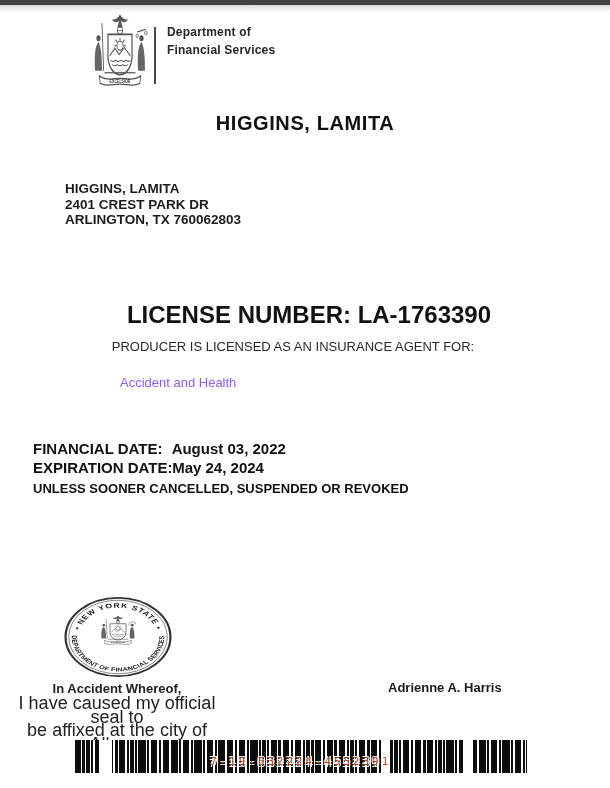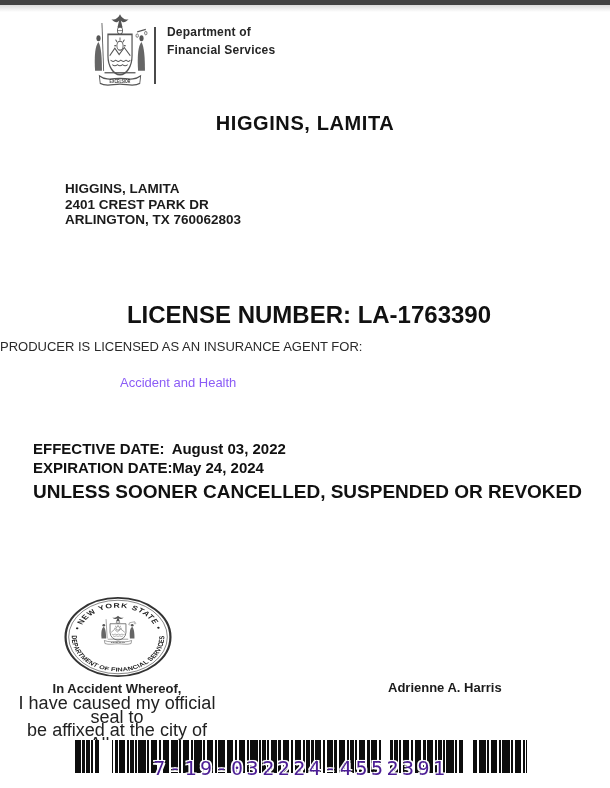--- a/index.html
+++ b/index.html
@@ -20,29 +20,29 @@
     line-height:17.5px; color:#262626; letter-spacing:.2px; }
 
   .licensee-heading { position:absolute; left:0; top:112px; width:610px; text-align:center;
     font-size:20px; font-weight:700; letter-spacing:.6px; color:#111; }
 
   .address-block { position:absolute; left:65px; top:181px; font-size:13.5px; font-weight:700;
     line-height:15.5px; color:#1b1b1b; }
 
   .license-number { position:absolute; left:16px; top:301px; width:586px; text-align:center;
     font-size:24px; font-weight:700; color:#111; }
-  .producer-line { position:absolute; left:0; top:339px; width:586px; 
+  .producer-line { position:absolute; left:0; top:339px; width:586px; text-align:center;
     font-size:13px; color:#2a2a2a; }
   .authority-line { position:absolute; left:120px; top:375px; font-size:13px; color:#8b5cf6; }
 
   .date-row { position:absolute; left:33px; font-size:15px; font-weight:700; color:#111; white-space:nowrap; }
   .date-row .lbl { display:inline-block; width:135px; }
   .row-effective { top:440px; }
   .row-expiration { top:459px; }
-  .condition-line { position:absolute; left:33px; top:481px; font-size:19px; font-weight:700; color:#111; }
+  .condition-line { position:absolute; left:33px; top:481px; font-size:13px; font-weight:700; color:#111; }
 
   
   .seal { position:absolute; left:63px; top:596px; }
   .witness-block { position:absolute; left:17px; top:681px; width:200px; text-align:center; color:#222; }
   .witness-block .w1 { font-size:13px; font-weight:700; margin-bottom:1px; }
   .witness-block .w2, .witness-block .w3 { font-size:18px; line-height:13.5px; }
 
   .signature-block { position:absolute; left:388px; top:681px; width:150px; text-align:left;
     font-size:13px; font-weight:700; color:#1b1b1b; line-height:14px; }
 
@@ -52,22 +52,22 @@
     background-image:
       repeating-linear-gradient(90deg, #0d0d0d 0 2px, rgba(0,0,0,0) 2px 4px),
       repeating-linear-gradient(90deg, #0d0d0d 0 1px, rgba(0,0,0,0) 1px 7px),
       repeating-linear-gradient(90deg, #0d0d0d 0 4px, rgba(0,0,0,0) 4px 11px);
   }
   .barcode-gap { position:absolute; top:0; height:33px; background:#fff; }
   .gap1 { left:24px; width:13px; }
   .gap2 { left:306px; width:8px; }
   .gap3 { left:388px; width:10px; }
   .barcode-number { position:absolute; left:0; top:16px; width:100%; text-align:center;
-    font-family:"DejaVu Sans Mono", monospace; font-size:20px; letter-spacing:3.5px;
-    color:#4c1d95;
+    font-family:"DejaVu Sans Mono", monospace; font-size:10px; letter-spacing:3.5px;
+    color:#c2410c;
     text-shadow:-1.5px -1.5px 0 #fff, 1.5px -1.5px 0 #fff, -1.5px 1.5px 0 #fff, 1.5px 1.5px 0 #fff, 0 0 2px #fff;
   }
   svg text { font-family:"Liberation Sans", sans-serif; }
 </style>
 </head>
 <body>
 
 <div class="page">
 
   <div class="top-edge"></div>
@@ -133,21 +133,21 @@
     <div>HIGGINS, LAMITA</div>
     <div>2401 CREST PARK DR</div>
     <div>ARLINGTON, TX 760062803</div>
   </div>
 
   <div class="license-number">LICENSE NUMBER: LA-1763390</div>
   <div class="producer-line">PRODUCER IS LICENSED AS AN INSURANCE AGENT FOR:</div>
   <div class="authority-line">Accident and Health</div>
 
   <div class="date-row row-effective">
-    <span class="lbl">EFFECTIVE DATE:</span>
+    <span class="lbl">FINANCIAL DATE:</span>
     <span>August 03, 2022</span>
   </div>
   <div class="date-row row-expiration">
     <span class="lbl">EXPIRATION DATE:</span>
     <span>May 24, 2024</span>
   </div>
   <div class="condition-line">UNLESS SOONER CANCELLED, SUSPENDED OR REVOKED</div>
 
   <svg class="seal" width="110" height="82" viewBox="0 0 120 120" preserveAspectRatio="none">
     <circle cx="60" cy="60" r="57.2" fill="#fff" stroke="#333" stroke-width="2.4"></circle>

